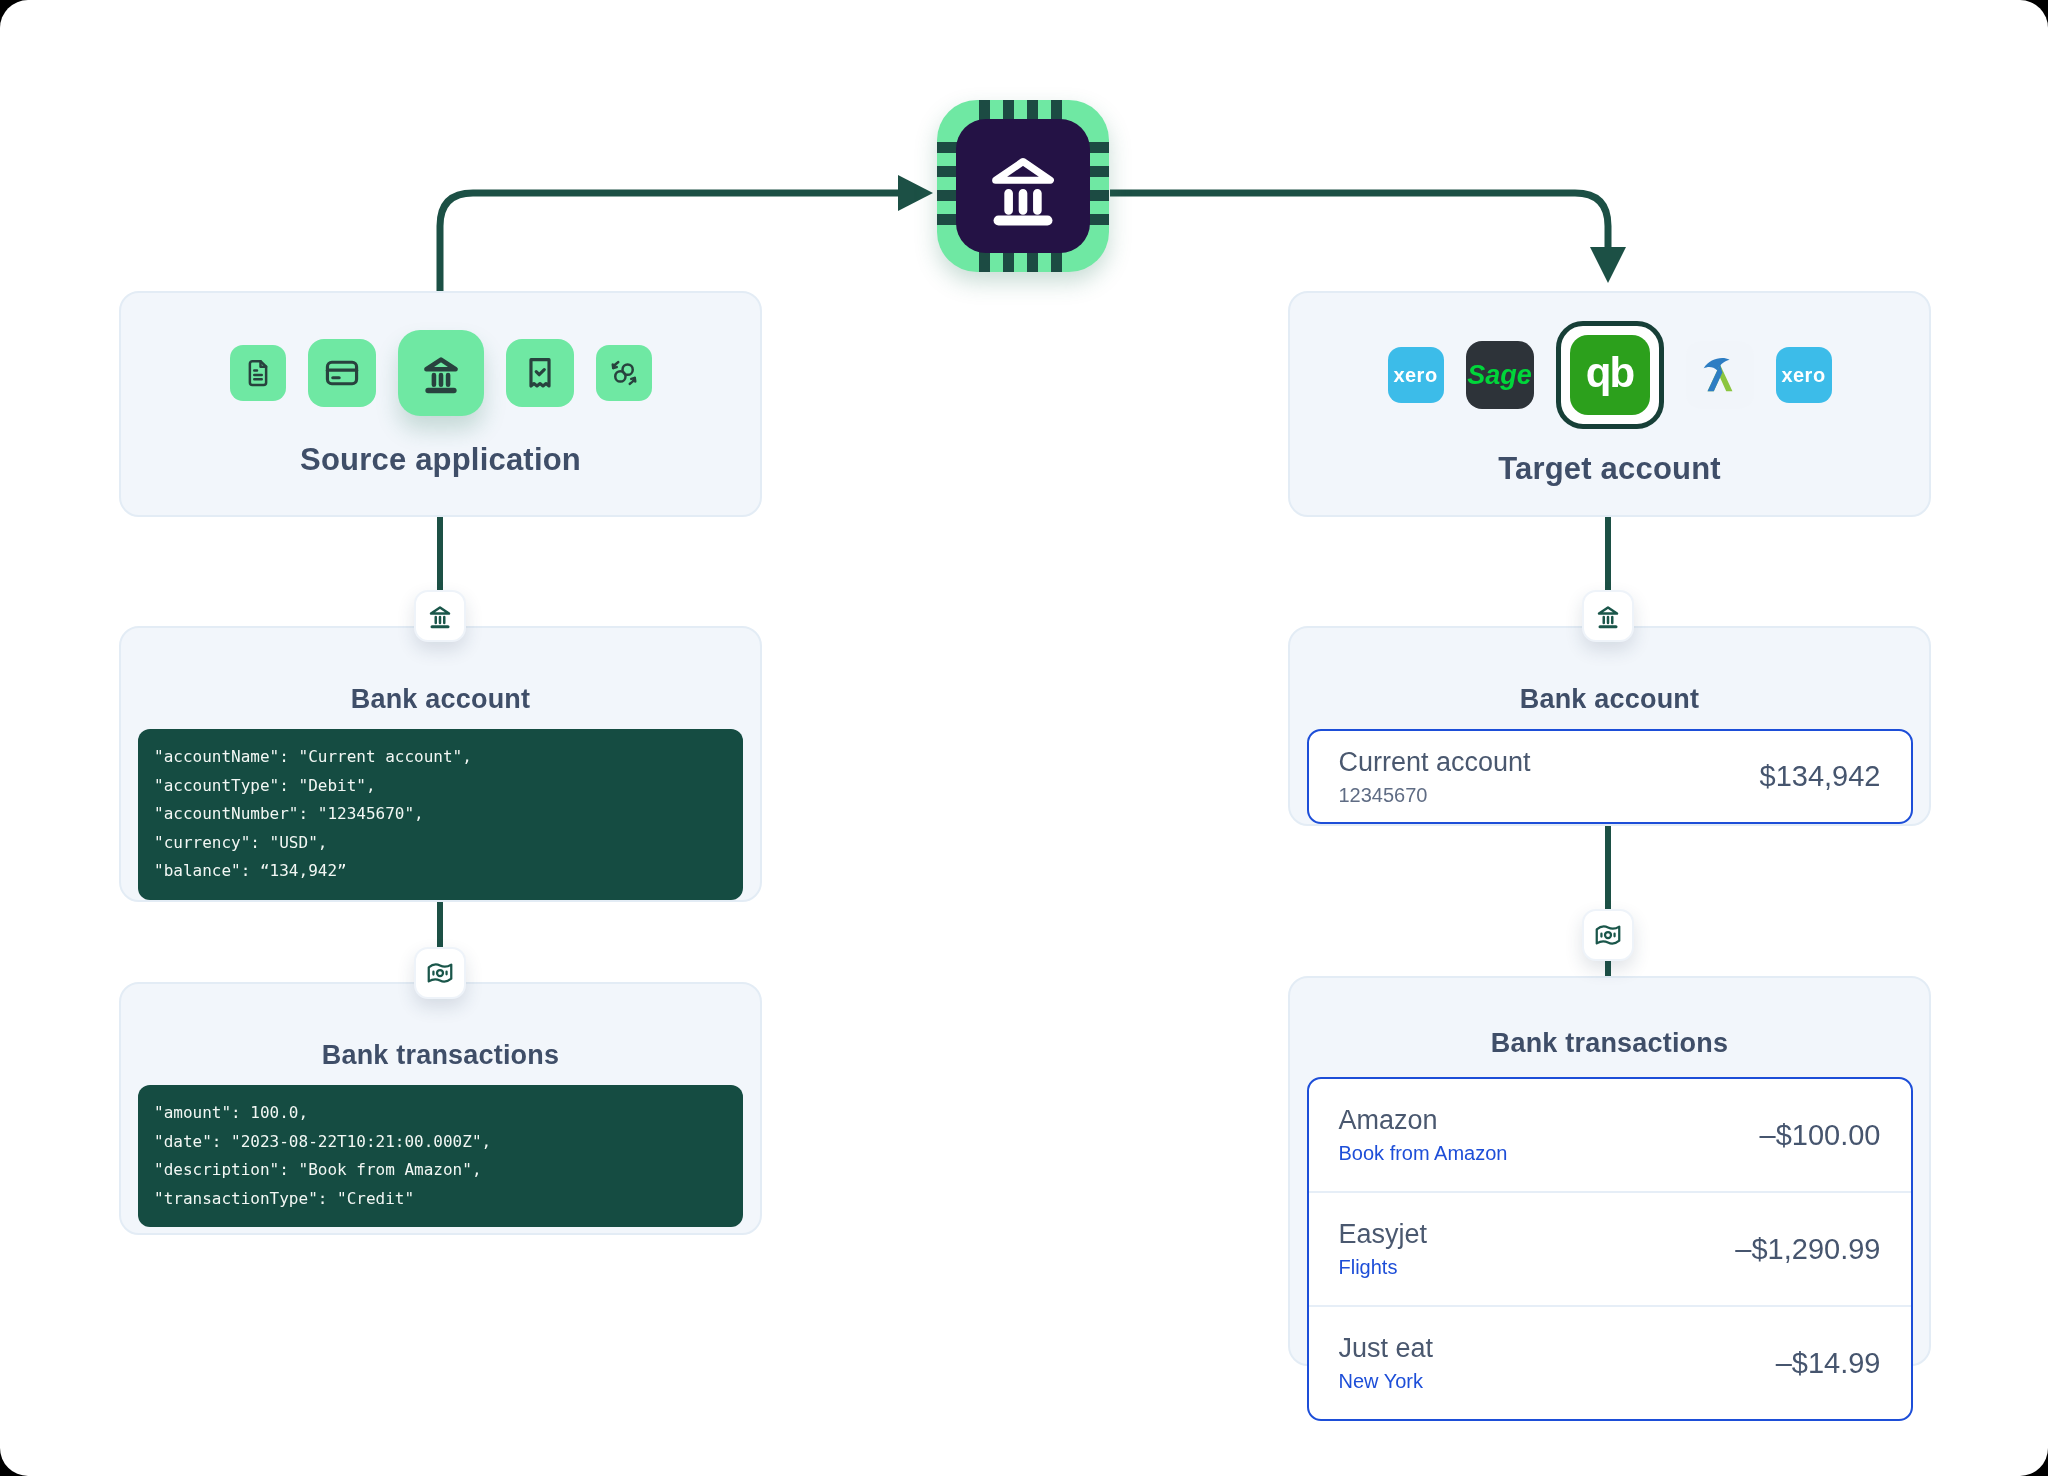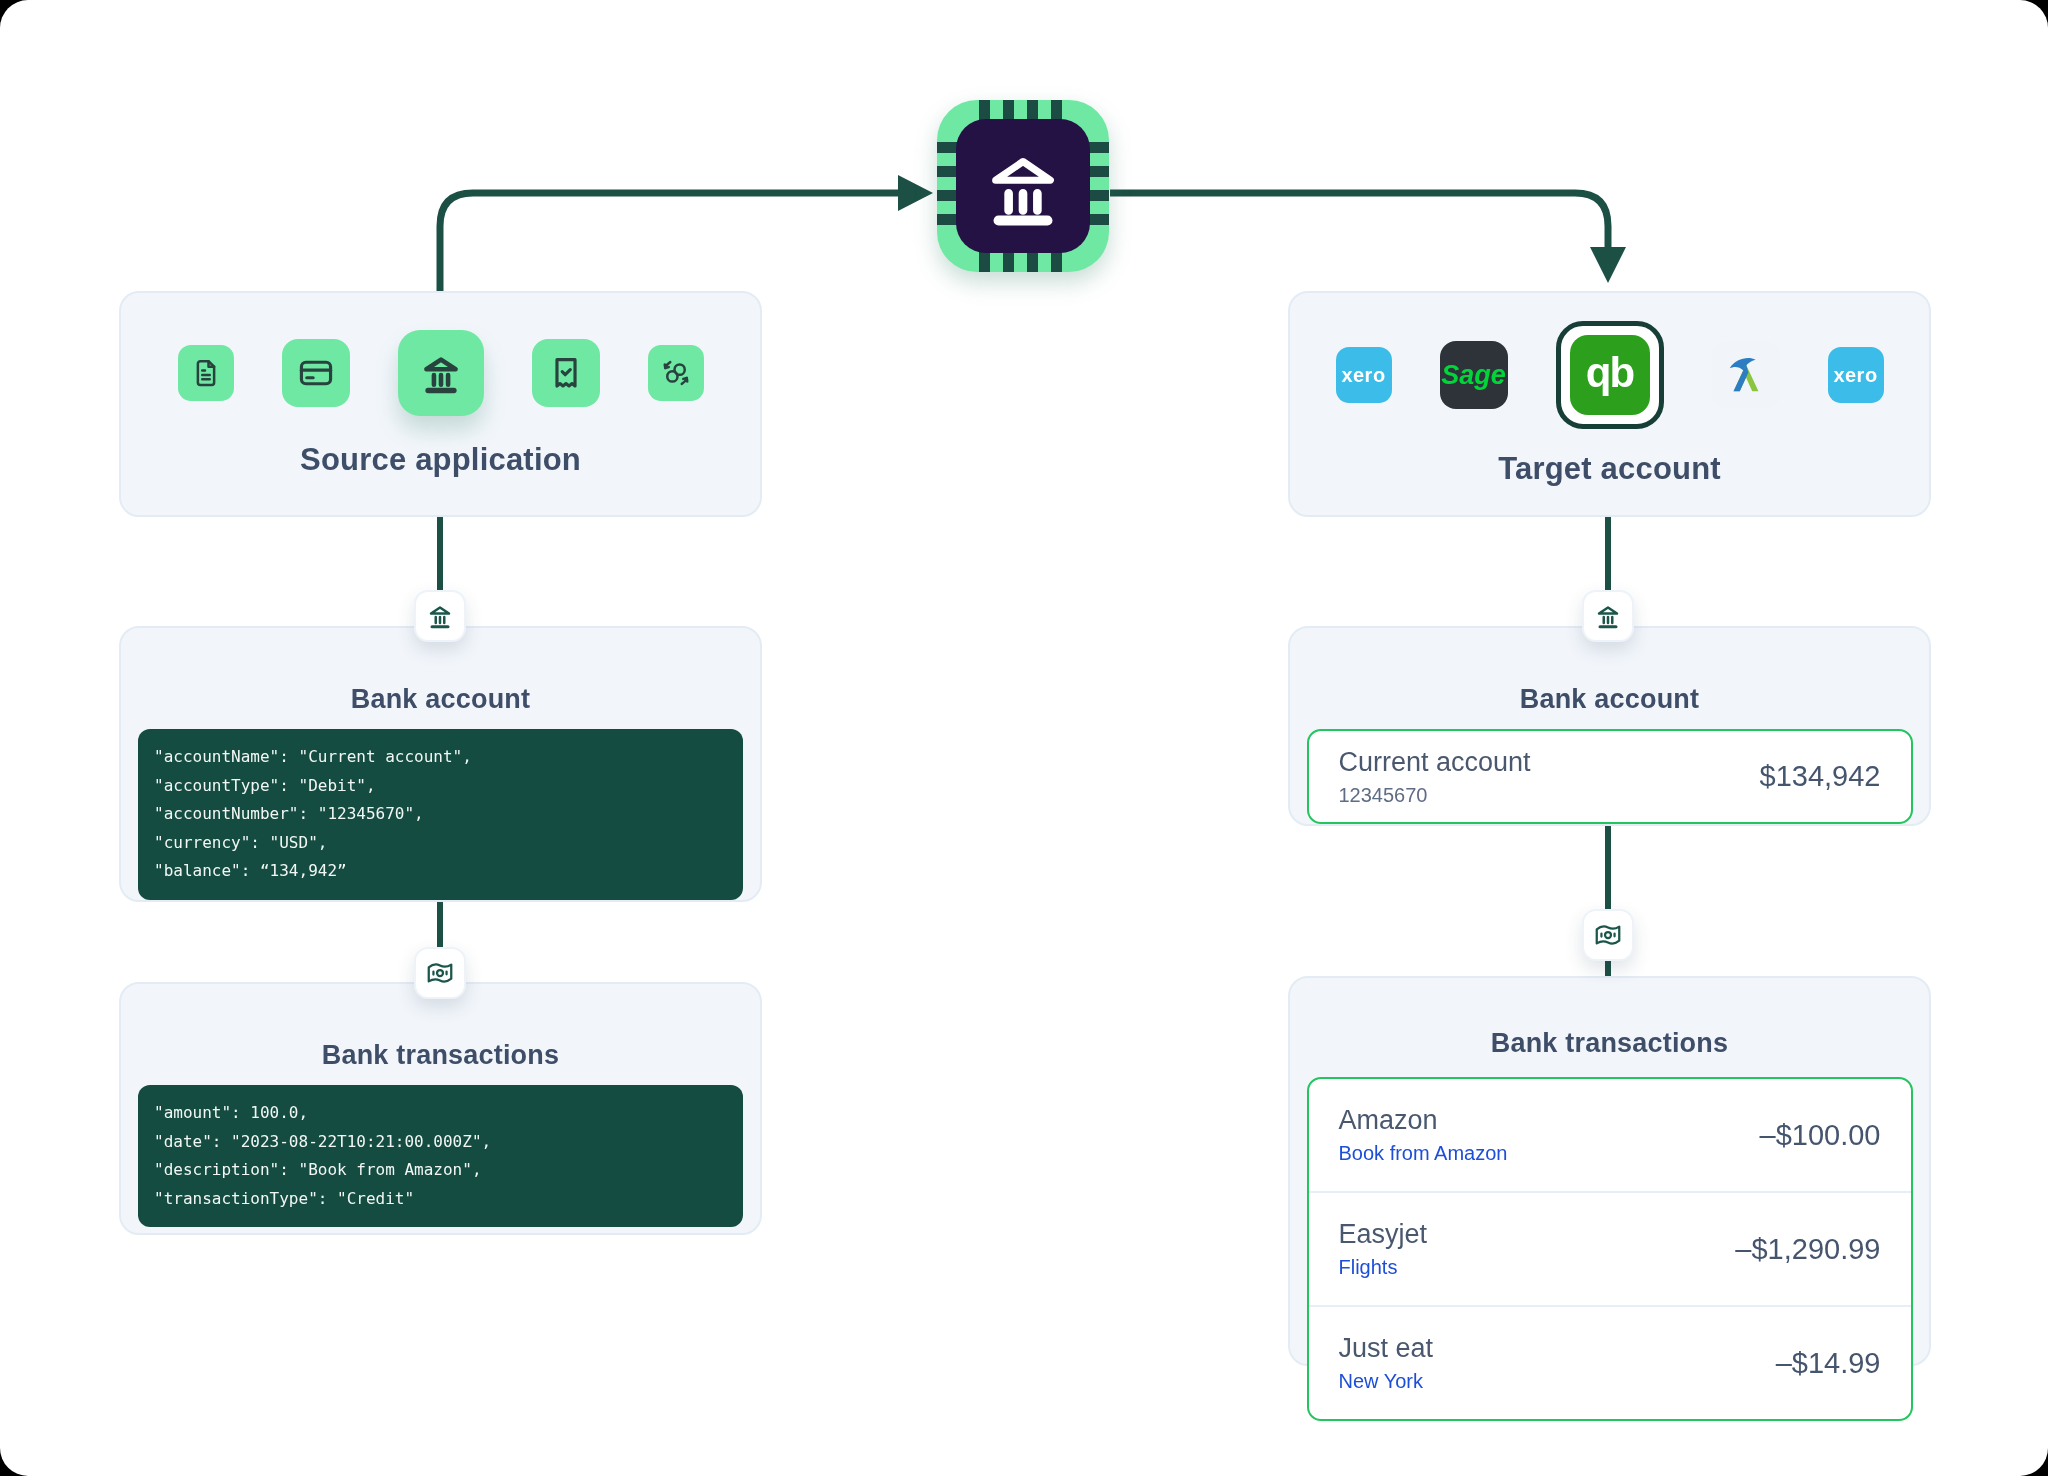--- a/index.html
+++ b/index.html
@@ -24,38 +24,38 @@
   #target-card{left:1288px;top:291px;width:643px;height:226px;justify-content:center;gap:22px;}
   #left-account-card{left:119px;top:626px;width:643px;height:276px;padding-top:36px;}
   #left-transactions-card{left:119px;top:982px;width:643px;height:253px;padding-top:36px;}
   #right-account-card{left:1288px;top:626px;width:643px;height:200px;padding-top:36px;}
   #right-transactions-card{left:1288px;top:976px;width:643px;height:390px;padding-top:30px;}
 
   .app-title{font-size:31px;font-weight:700;color:#3F4E68;letter-spacing:.2px;}
   .card-title{font-size:27px;font-weight:700;color:#3F4E68;letter-spacing:.2px;margin-top:20px;}
 
   
-  .tile-row{display:flex;align-items:center;justify-content:flex-end;gap:48px;}
+  .tile-row{display:flex;align-items:center;justify-content:flex-end;gap:22px;}
   .tile{display:flex;align-items:center;justify-content:center;box-sizing:border-box;}
   .g-tile{background:#6FE8A3;}
   .t-sm{width:56px;height:56px;border-radius:13px;}
   .t-md{width:68px;height:68px;border-radius:16px;}
   .t-lg{width:86px;height:86px;border-radius:22px;box-shadow:0 14px 22px rgba(40,120,90,.22);}
   #xero-tile-1,#xero-tile-2{background:#3CBCE9;color:#fff;font-weight:700;font-size:20px;letter-spacing:.5px;}
   #sage-tile{background:#2D3339;color:#00D63A;font-weight:700;font-style:italic;font-size:27px;}
   #qb-ring{width:98px;height:98px;border:5px solid #173F37;border-radius:27px;background:#fff;display:flex;align-items:center;justify-content:center;}
   #qb-tile{width:80px;height:80px;border-radius:18px;background:#2CA01C;color:#fff;font-size:42px;font-weight:700;letter-spacing:-2px;display:flex;align-items:center;justify-content:center;padding-bottom:4px;box-sizing:border-box;}
   #freeagent-tile{background:#F1F5FA;}
 
   
   .code{width:605px;margin-top:14px;box-sizing:border-box;background:#154C42;border-radius:12px;padding:14px 16px;}
   .code-line{font-family:"DejaVu Sans Mono",monospace;font-size:16px;line-height:28.5px;color:#F2F7F4;white-space:pre;}
 
   
-  .panel{width:606px;background:#fff;border:2px solid #22c55e;border-radius:14px;box-sizing:border-box;}
+  .panel{width:606px;background:#fff;border:2px solid #1d4ed8;border-radius:14px;box-sizing:border-box;}
   #account-panel{margin-top:14px;height:97px;display:flex;align-items:center;padding:0 30px;}
   #txn-panel{margin-top:18px;}
   .acct-name{font-size:27px;color:#4A586F;}
   .acct-num{font-size:20px;color:#5F6C84;margin-top:6px;}
   .amount{font-size:29px;color:#46556E;margin-left:auto;}
   .txn-row{height:112px;display:flex;align-items:center;padding:0 30px;}
   .txn-row + .txn-row{border-top:2px solid #E6EEF7;}
   .txn-name{font-size:27px;color:#4A586F;}
   .txn-desc{font-size:20px;color:#1d4ed8;margin-top:6px;}
 

